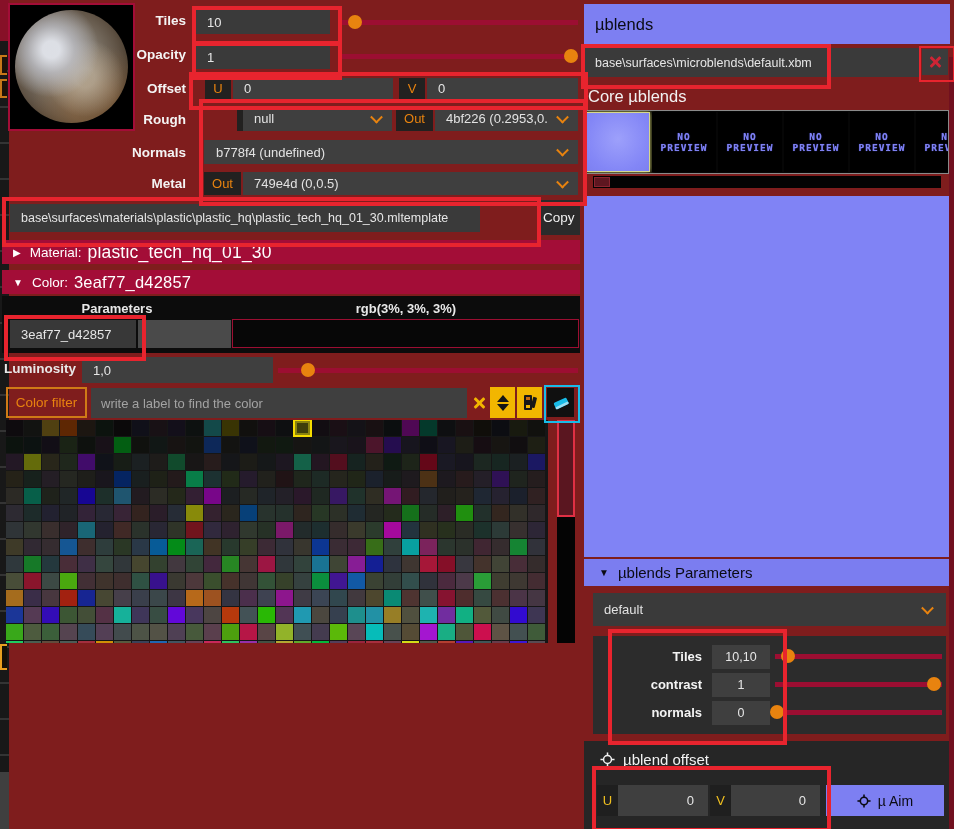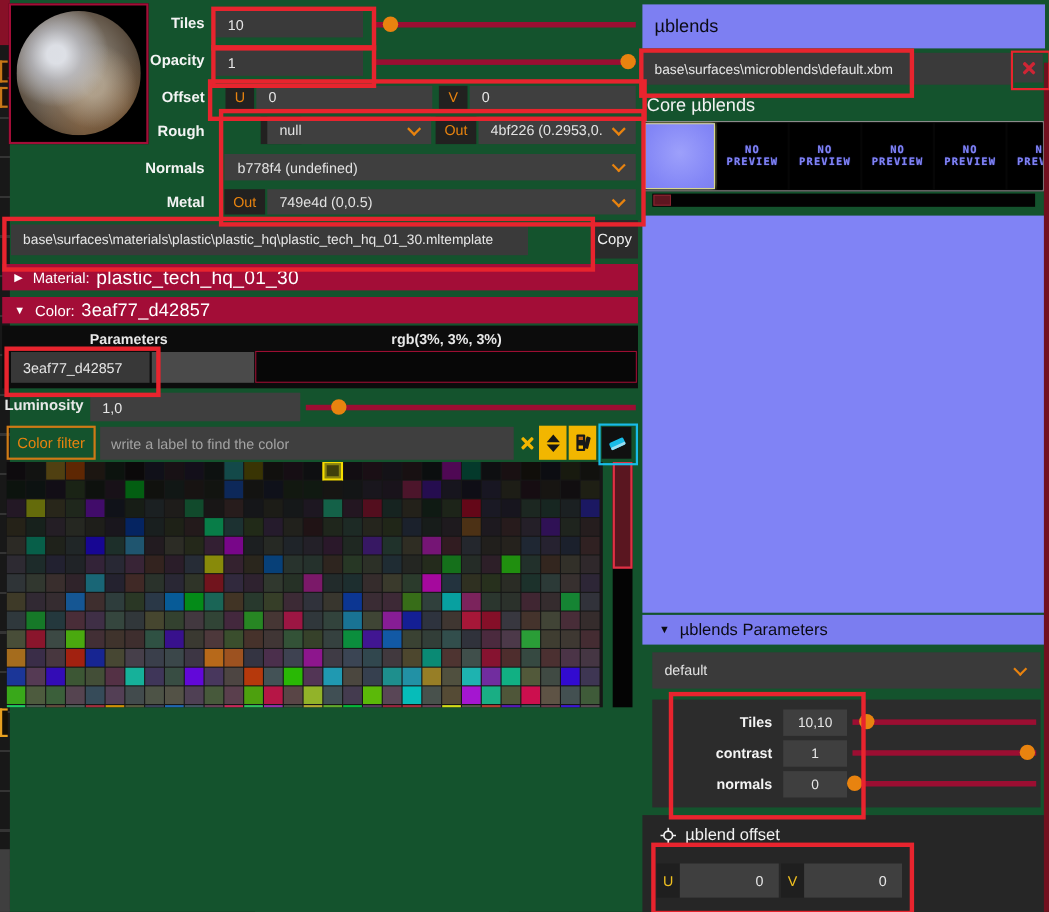--- a/index.html
+++ b/index.html
@@ -1,16 +1,16 @@
 <!DOCTYPE html>
 <html><head>
 <meta charset="utf-8">
 <style>
   html,body{margin:0;padding:0;background:#101010;}
-  #screen{position:relative;width:954px;height:829px;background:#14532d;overflow:hidden;
+  #screen{position:relative;width:954px;height:829px;background:#7f1d1d;overflow:hidden;
           font-family:"Liberation Sans",sans-serif;color:#e8e8e8;-webkit-font-smoothing:antialiased;}
   .abs{position:absolute;}
   .flabel{position:absolute;width:128px;text-align:right;font-weight:bold;font-size:13.5px;color:#f4f4f4;}
   .inp{background:#3a3a3a;color:#e6e6e6;font-size:13px;display:flex;align-items:center;padding-left:11px;box-sizing:border-box;}
   .inp2{background:#3f3f3f;}
   .badge{background:#222120;color:#e8830f;font-size:13px;display:flex;align-items:center;justify-content:center;}
   .dd{background:#3f3f3f;color:#e2e2e2;font-size:13px;display:flex;align-items:center;padding:0 26px 0 11px;box-sizing:border-box;position:absolute;}
   .chev{position:absolute;right:11px;top:50%;width:7px;height:7px;border-right:2px solid #e8830f;border-bottom:2px solid #e8830f;transform:translateY(-70%) rotate(45deg);}
   .slider{position:absolute;height:5px;background:#9c0e32;}
   .sdot{position:absolute;top:-5px;width:14px;height:14px;border-radius:50%;background:#e8830f;}
@@ -674,18 +674,28 @@
         <line x1="8" y1="12" x2="8" y2="15.5" stroke="currentColor" stroke-width="1.6"></line>
         <line x1="0.5" y1="8" x2="4" y2="8" stroke="currentColor" stroke-width="1.6"></line>
         <line x1="12" y1="8" x2="15.5" y2="8" stroke="currentColor" stroke-width="1.6"></line>
       </svg>
       <span>µblend offset</span>
     </div>
     <div class="badge abs" style="left:13px;top:44px;width:21px;height:31px;background:#1f1f1f;color:#f0c020;">U</div>
     <div class="inp inp2 abs" style="left:34px;top:44px;width:90px;height:31px;justify-content:flex-end;padding:0 14px 0 0;">0</div>
     <div class="badge abs" style="left:126px;top:44px;width:21px;height:31px;background:#1f1f1f;color:#f0c020;">V</div>
     <div class="inp inp2 abs" style="left:147px;top:44px;width:89px;height:31px;justify-content:flex-end;padding:0 14px 0 0;">0</div>
+    <button style="position:absolute;left:242px;top:44px;width:118px;height:31px;background:#7d7ff2;border:none;color:#0b0b14;font-size:14px;font-family:inherit;cursor:pointer;display:flex;align-items:center;justify-content:center;gap:7px;">
+      <svg width="14" height="14" viewBox="0 0 16 16" style="color:#0b0b14;">
+        <circle cx="8" cy="8" r="4.2" fill="none" stroke="currentColor" stroke-width="1.8"></circle>
+        <line x1="8" y1="0.5" x2="8" y2="4" stroke="currentColor" stroke-width="1.8"></line>
+        <line x1="8" y1="12" x2="8" y2="15.5" stroke="currentColor" stroke-width="1.8"></line>
+        <line x1="0.5" y1="8" x2="4" y2="8" stroke="currentColor" stroke-width="1.8"></line>
+        <line x1="12" y1="8" x2="15.5" y2="8" stroke="currentColor" stroke-width="1.8"></line>
+      </svg>
+      <span>µ Aim</span>
+    </button>
   </div>
   <div class="anno" style="left:592px;top:766px;width:231px;height:58px;"></div>
 
   <div class="abs" style="left:949px;top:57px;width:5px;height:772px;background:#71101f;"></div>
 
 </div>
 
 </body></html>

